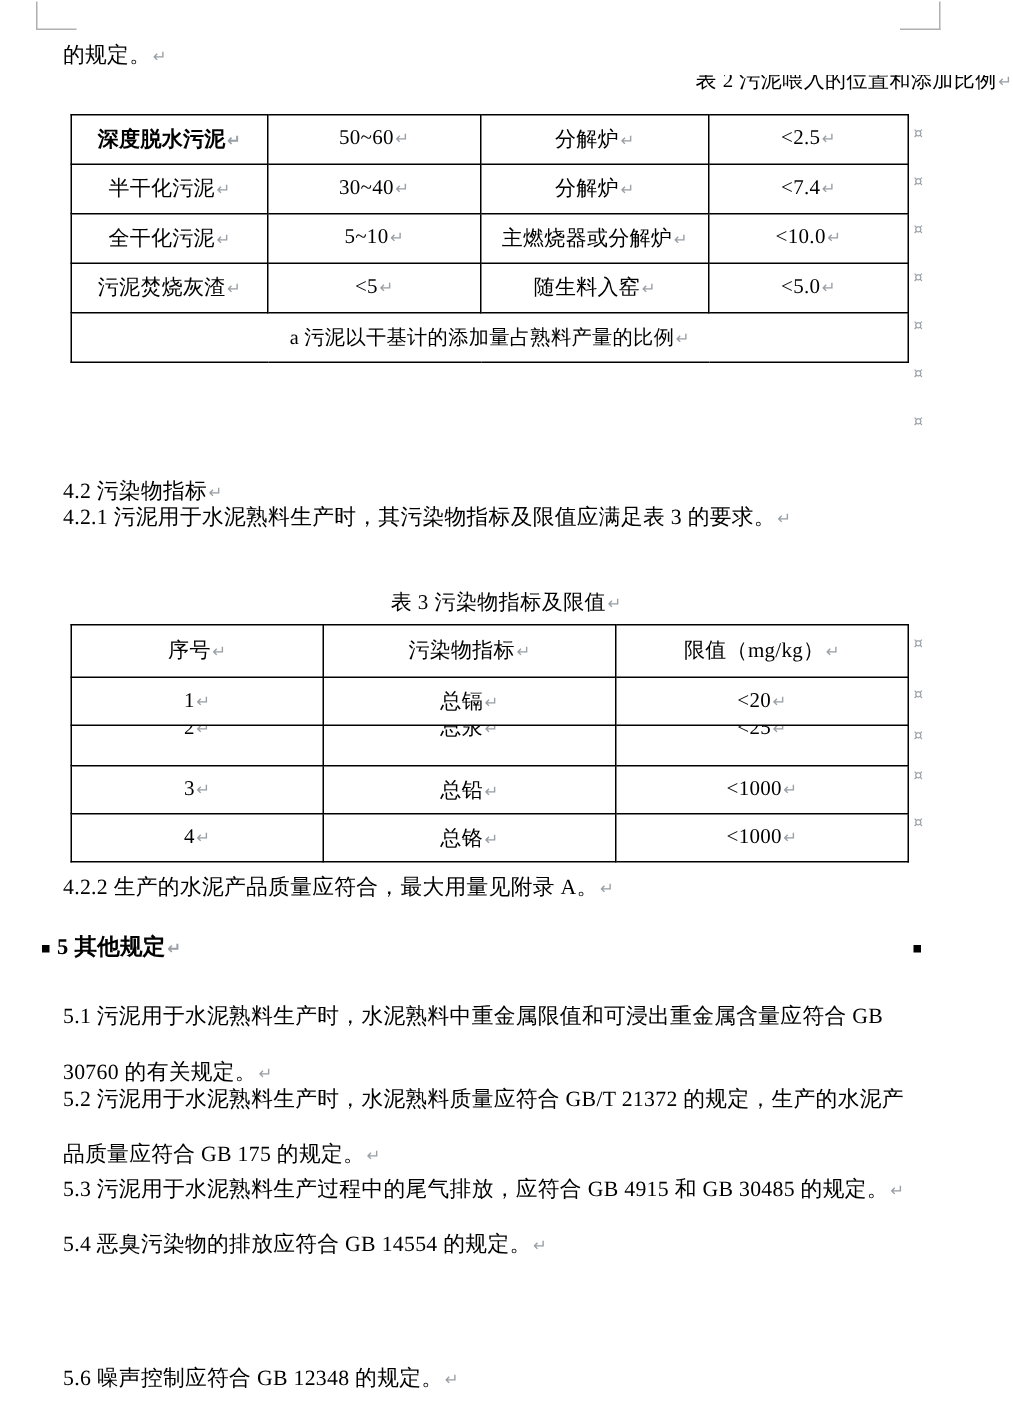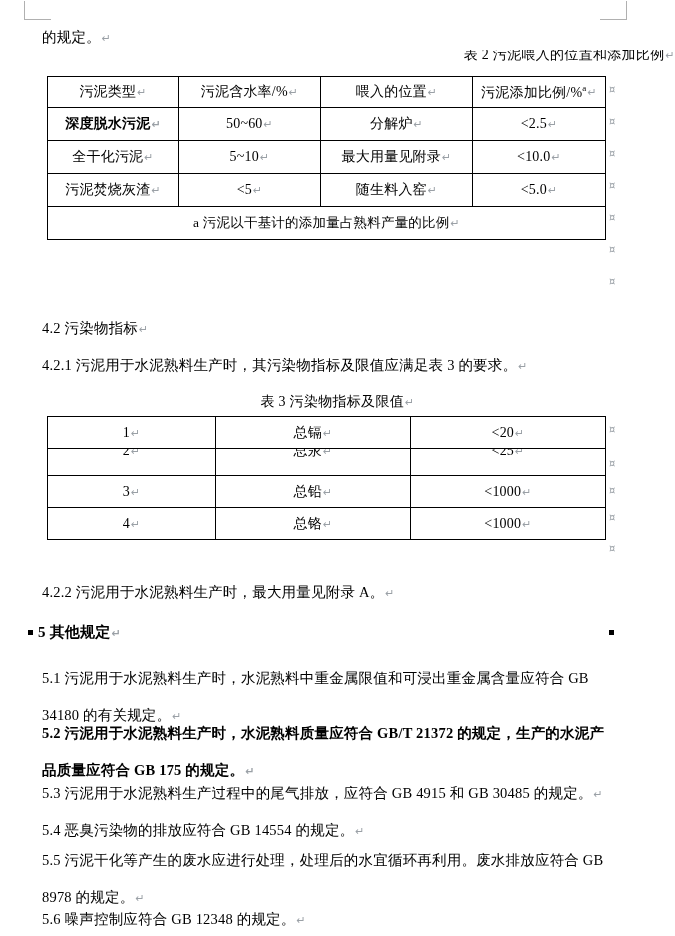--- a/index.html
+++ b/index.html
@@ -179,35 +179,35 @@
 
   <table class="doc-table" id="table2" style="left:47px; top:76px; width:558px;">
     <colgroup>
       <col style="width:131px">
       <col style="width:142px">
       <col style="width:152px">
       <col style="width:133px">
     </colgroup>
     <tbody>
       <tr>
-        <td style="height:30px;"><span>污泥类型</span><span class="pilcrow">↵</span></td>
-        <td><span>污泥含水率/%</span><span class="pilcrow">↵</span></td>
-        <td><span>喂入的位置</span><span class="pilcrow">↵</span></td>
-        <td><span>污泥添加比例/%</span><sup class="fn">a</sup><span class="pilcrow">↵</span></td>
-      </tr>
-      <tr>
         <td style="height:32px;font-weight:bold;"><span>深度脱水污泥</span><span class="pilcrow">↵</span></td>
         <td><span class="num">50~60</span><span class="pilcrow">↵</span></td>
         <td><span>分解炉</span><span class="pilcrow">↵</span></td>
         <td><span class="num">&lt;2.5</span><span class="pilcrow">↵</span></td>
       </tr>
       <tr>
+        <td style="height:32px;"><span>半干化污泥</span><span class="pilcrow">↵</span></td>
+        <td><span class="num">30~40</span><span class="pilcrow">↵</span></td>
+        <td><span>分解炉</span><span class="pilcrow">↵</span></td>
+        <td><span class="num">&lt;7.4</span><span class="pilcrow">↵</span></td>
+      </tr>
+      <tr>
         <td style="height:32px;"><span>全干化污泥</span><span class="pilcrow">↵</span></td>
         <td><span class="num">5~10</span><span class="pilcrow">↵</span></td>
-        <td><span>最大用量见附录</span><span class="pilcrow">↵</span></td>
+        <td><span>主燃烧器或分解炉</span><span class="pilcrow">↵</span></td>
         <td><span class="num">&lt;10.0</span><span class="pilcrow">↵</span></td>
       </tr>
       <tr>
         <td style="height:32px;"><span>污泥焚烧灰渣</span><span class="pilcrow">↵</span></td>
         <td><span class="num">&lt;5</span><span class="pilcrow">↵</span></td>
         <td><span>随生料入窑</span><span class="pilcrow">↵</span></td>
         <td><span class="num">&lt;5.0</span><span class="pilcrow">↵</span></td>
       </tr>
       <tr>
         <td class="note-cell" colspan="4" style="height:32px;"><span>a 污泥以干基计的添加量占熟料产量的比例</span><span class="pilcrow">↵</span></td>
@@ -218,31 +218,36 @@
   <div class="cellmark" style="left:609px; top:84px;">¤</div>
   <div class="cellmark" style="left:609px; top:116px;">¤</div>
   <div class="cellmark" style="left:609px; top:148px;">¤</div>
   <div class="cellmark" style="left:609px; top:180px;">¤</div>
   <div class="cellmark" style="left:609px; top:212px;">¤</div>
   <div class="cellmark" style="left:609px; top:244px;">¤</div>
   <div class="cellmark" style="left:609px; top:276px;">¤</div>
 
   <div class="para" style="left:42px; top:317px;text-align:center;"><span>4.2 污染物指标</span><span class="pilcrow">↵</span></div>
 
-  <div class="para" style="left:42px; top:354px;text-align:right;"><span>4.2.1 污泥用于水泥熟料生产时，其污染物指标及限值应满足表 3 的要求。</span><span class="pilcrow">↵</span></div>
+  <div class="para" style="left:42px; top:334px;text-align:right;"><span>4.2.1 污泥用于水泥熟料生产时，其污染物指标及限值应满足表 3 的要求。</span><span class="pilcrow">↵</span></div>
 
   <div class="caption" style="top:393px;"><span>表 3 污染物指标及限值</span><span class="pilcrow">↵</span></div>
 
   <table class="doc-table" id="table3" style="left:47px; top:416px; width:558px;">
     <colgroup>
       <col style="width:168px">
       <col style="width:195px">
       <col style="width:195px">
     </colgroup>
     <tbody>
+      <tr>
+        <td style="height:34px;"><span>序号</span><span class="pilcrow">↵</span></td>
+        <td><span>污染物指标</span><span class="pilcrow">↵</span></td>
+        <td><span>限值（mg/kg）</span><span class="pilcrow">↵</span></td>
+      </tr>
       <tr>
         <td style="height:31px;"><span class="num">1</span><span class="pilcrow">↵</span></td>
         <td><span>总镉</span><span class="pilcrow">↵</span></td>
         <td><span class="num">&lt;20</span><span class="pilcrow">↵</span></td>
       </tr>
       <tr class="clipped-row">
         <td style="height:26px;">
           <div class="clip-box">
               <div class="clip-inner"><span class="num">2</span><span class="pilcrow">↵</span></div>
             </div>
@@ -270,31 +275,30 @@
       </tr>
     </tbody>
   </table>
 
   <div class="cellmark" style="left:609px; top:424px;">¤</div>
   <div class="cellmark" style="left:609px; top:458px;">¤</div>
   <div class="cellmark" style="left:609px; top:485px;">¤</div>
   <div class="cellmark" style="left:609px; top:512px;">¤</div>
   <div class="cellmark" style="left:609px; top:543px;">¤</div>
 
-  <div class="para" style="left:42px; top:581px;"><span>4.2.2 污泥用于水泥熟料生产时，最大用量见附录 A。</span><span class="pilcrow">↵</span></div>
+  <div class="para" style="left:42px; top:581px;"><span>4.2.2 生产的水泥产品质量应符合，最大用量见附录 A。</span><span class="pilcrow">↵</span></div>
 
   <div class="sqmark" style="left:28px; top:630px;"></div>
   <div class="sqmark" style="left:609px; top:630px;"></div>
   <div class="para" style="left:38px; top:621px; font-size:15px;font-weight:bold;"><span>5 其他规定</span><span class="pilcrow">↵</span></div>
 
-  <div class="para-wrap" style="left:42px; top:660px; width:564px;"><span>5.1 污泥用于水泥熟料生产时，水泥熟料中重金属限值和可浸出重金属含量应符合 GB 34180 的有关规定。</span><span class="pilcrow">↵</span></div>
-
-  <div class="para-wrap" style="left:42px; top:715px; width:564px;font-weight:bold;"><span>5.2 污泥用于水泥熟料生产时，水泥熟料质量应符合 GB/T 21372 的规定，生产的水泥产品质量应符合 GB 175 的规定。</span><span class="pilcrow">↵</span></div>
+  <div class="para-wrap" style="left:42px; top:660px; width:564px;"><span>5.1 污泥用于水泥熟料生产时，水泥熟料中重金属限值和可浸出重金属含量应符合 GB 30760 的有关规定。</span><span class="pilcrow">↵</span></div>
+
+  <div class="para-wrap" style="left:42px; top:715px; width:564px;"><span>5.2 污泥用于水泥熟料生产时，水泥熟料质量应符合 GB/T 21372 的规定，生产的水泥产品质量应符合 GB 175 的规定。</span><span class="pilcrow">↵</span></div>
 
   <div class="para" style="left:42px; top:782px;text-align:right;"><span>5.3 污泥用于水泥熟料生产过程中的尾气排放，应符合 GB 4915 和 GB 30485 的规定。</span><span class="pilcrow">↵</span></div>
 
   <div class="para" style="left:42px; top:819px;"><span>5.4 恶臭污染物的排放应符合 GB 14554 的规定。</span><span class="pilcrow">↵</span></div>
 
-  <div class="para-wrap" style="left:42px; top:842px; width:564px;"><span>5.5 污泥干化等产生的废水应进行处理，处理后的水宜循环再利用。废水排放应符合 GB 8978 的规定。</span><span class="pilcrow">↵</span></div>
 
   <div class="para" style="left:42px; top:908px;"><span>5.6 噪声控制应符合 GB 12348 的规定。</span><span class="pilcrow">↵</span></div>
 
 </div>
 
 </body></html>

